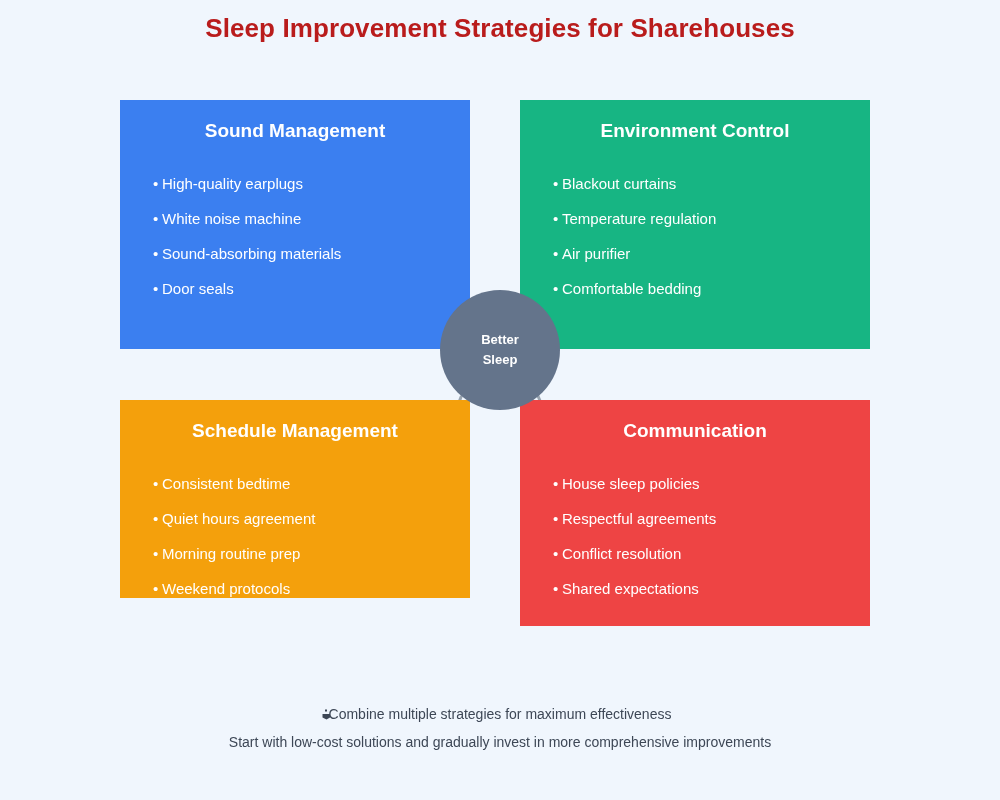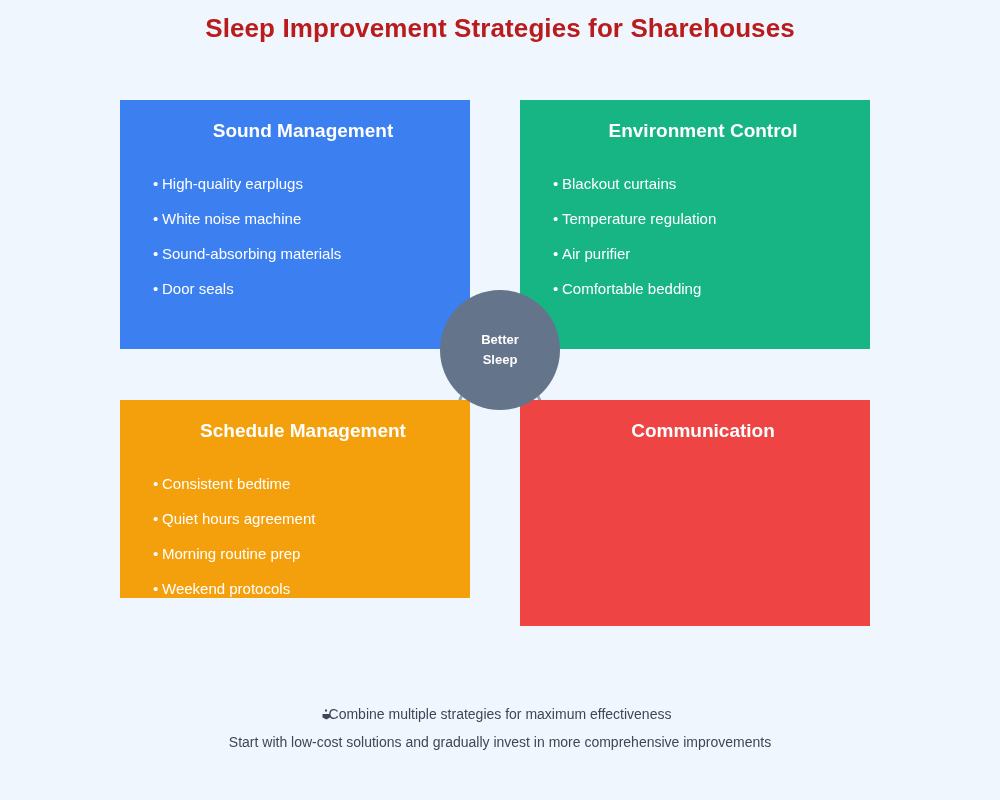--- a/index.html
+++ b/index.html
@@ -63,21 +63,20 @@
   .panel-title {
     position: absolute;
     left: 0;
     top: 20px;
     width: 100%;
     text-align: center;
     font-size: 19px;
     font-weight: bold;
     color: #ffffff;
     white-space: nowrap;
-    padding-left: 8px;
   }
 
   .panel-items {
     position: absolute;
     left: 21px;
     top: 64px;
     right: 10px;
     margin: 12px;
     padding: 0;
     list-style: none;
@@ -183,20 +182,26 @@
     <ul class="panel-items">
       <li class="panel-item"><span class="bullet">•</span><span>Consistent bedtime</span></li>
       <li class="panel-item"><span class="bullet">•</span><span>Quiet hours agreement</span></li>
       <li class="panel-item"><span class="bullet">•</span><span>Morning routine prep</span></li>
       <li class="panel-item"><span class="bullet">•</span><span>Weekend protocols</span></li>
     </ul>
   </div>
 
   <div class="panel br">
     <div class="panel-title">Communication</div>
+    <ul class="panel-items">
+      <li class="panel-item"><span class="bullet">•</span><span>House sleep policies</span></li>
+      <li class="panel-item"><span class="bullet">•</span><span>Respectful agreements</span></li>
+      <li class="panel-item"><span class="bullet">•</span><span>Conflict resolution</span></li>
+      <li class="panel-item"><span class="bullet">•</span><span>Shared expectations</span></li>
+    </ul>
   </div>
 
   <div class="hub">
     <div class="hub-line">Better</div>
     <div class="hub-line">Sleep</div>
   </div>
 
   <svg class="footer-marker" width="11" height="11" viewBox="0 0 11 11">
     <rect x="4" y="0.5" width="2" height="2" fill="#3d4756"></rect>
     <path d="M1.5 5 L9 5 L9 8.5 L5.5 10.5 L1.5 8.5 Z" fill="#3d4756"></path>

